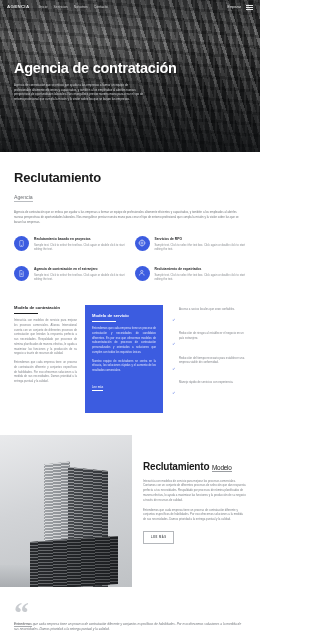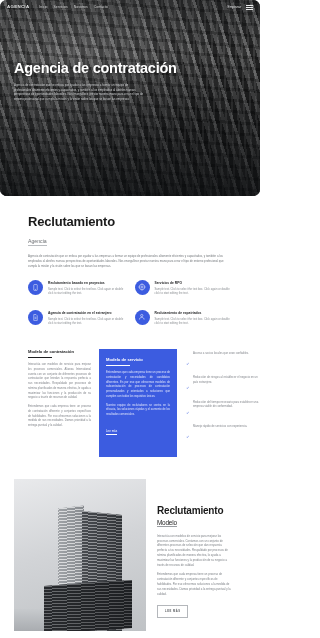--- a/index.html
+++ b/index.html
@@ -7,24 +7,23 @@
     width: 260px; height: 638px;
     font-family: "Liberation Sans", sans-serif;
     background: #ffffff;
     overflow: hidden;
   }
   .page { width: 260px; height: 638px; position: relative; }
 
   
   .hero {
     position: relative;
-    width: 260px; height: 196px;
+    width: 260px; height: 152px;
     overflow: hidden;
     background: #2a2d30;
-    border-radius: 7px;
   }
   .hero-photo {
     position: absolute; inset: 0;
     background:
       linear-gradient(125deg, rgba(255,255,255,.10) 0 3px, transparent 3px 9px),
       linear-gradient(58deg, rgba(0,0,0,.30) 0 5px, transparent 5px 13px),
       linear-gradient(100deg, rgba(255,255,255,.07) 0 2px, transparent 2px 7px),
       repeating-linear-gradient(72deg, #6e7175 0 4px, #4a4d51 4px 9px, #8a8d91 9px 12px, #3a3d41 12px 18px),
       repeating-linear-gradient(160deg, rgba(255,255,255,.10) 0 6px, rgba(0,0,0,.18) 6px 14px),
       #54585c;
@@ -82,21 +81,21 @@
   }
   .hero-sub {
     margin-top: 6px;
     font-size: 2.9px; line-height: 1.62;
     color: #d6d8da;
     max-width: 132px;
     text-shadow: 0 0 2px rgba(0,0,0,.85);
   }
 
   
-  .sec-white { background: #ffffff; padding: 0 28px; }
+  .sec-white { background: #ffffff; padding: 0 14px; }
   .intro { padding-top: 19px; }
   .h2 {
     font-size: 13px; font-weight: 700; color: #1a1a1a;
     letter-spacing: -.2px; line-height: 1.1;
   }
   .eyebrow {
     margin-top: 3px;
     font-size: 5.2px; color: #6d7074; font-weight: 400;
     border-bottom: .6px solid #b9bcc0;
     display: inline-block; padding-bottom: .5px;

